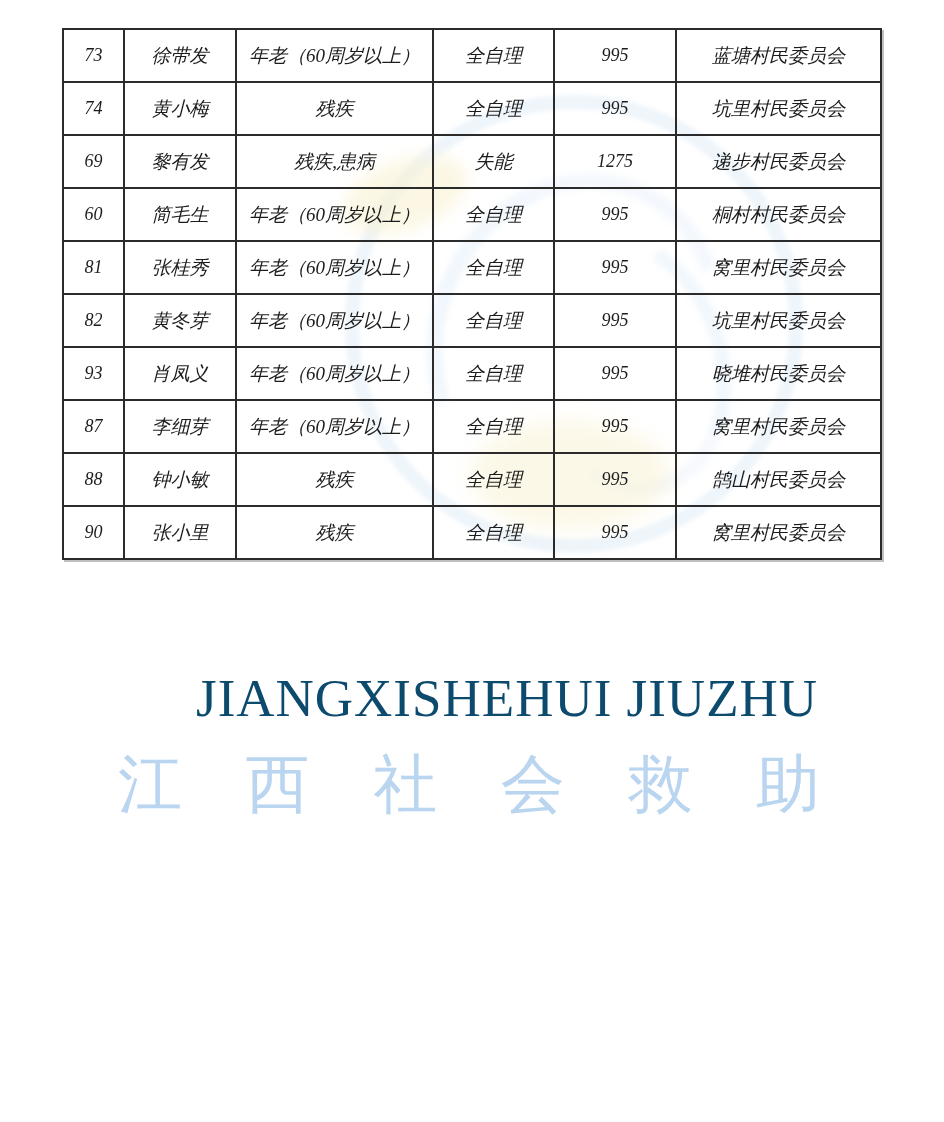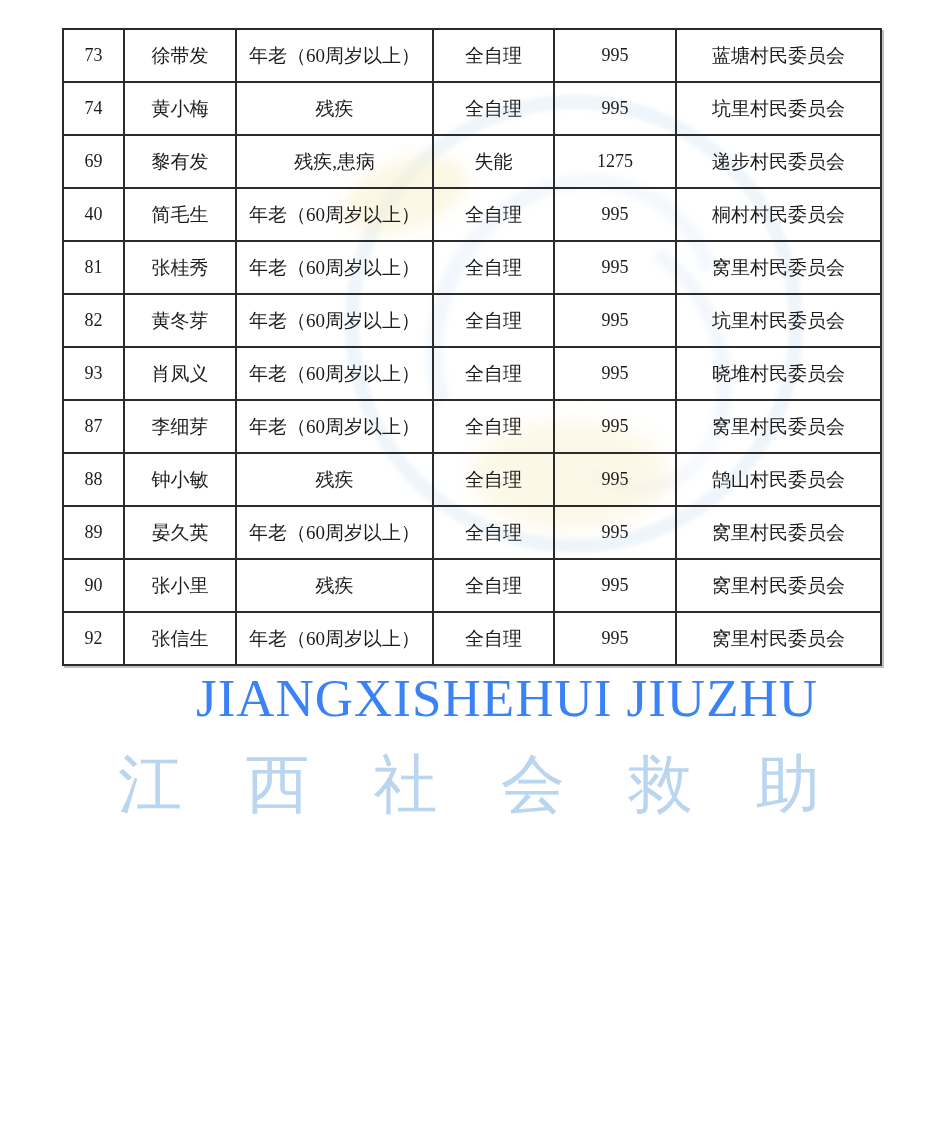--- a/index.html
+++ b/index.html
@@ -106,20 +106,21 @@
     left: 62px;
     top: 28px;
     z-index: 1;
   }
   table.roster {
     border-collapse: collapse;
     table-layout: fixed;
     width: 818px;
     background: transparent;
     box-shadow: 2px 2px 0 rgba(140, 140, 140, 0.55);
+    font-style: italic;
   }
   table.roster td {
     border: 2px solid #2b2b2b;
     height: 51px;
     text-align: center;
     vertical-align: middle;
     font-size: 19px;
     color: #1c1c1c;
     padding: 0 2px;
     overflow: hidden;
@@ -131,21 +132,21 @@
 </style>
 </head>
 <body>
 
 <div class="watermark-layer">
   <div class="wm-emblem-ring"></div>
   <div class="wm-emblem-arc1"></div>
   <div class="wm-emblem-arc2"></div>
   <div class="wm-emblem-cream1"></div>
   <div class="wm-emblem-cream2"></div>
-  <div class="wm-latin" style="color: #3b82f6;">JIANGXISHEHUI JIUZHU</div>
+  <div class="wm-latin" style="color: #0c4a6e;">JIANGXISHEHUI JIUZHU</div>
   <div class="wm-chinese" style="color: rgb(185, 213, 239);">
       <span>江</span>
       <span>西</span>
       <span>社</span>
       <span>会</span>
       <span>救</span>
       <span>助</span>
     </div>
 </div>
 
@@ -178,21 +179,21 @@
         </tr>
         <tr>
           <td class="num">69</td>
           <td>黎有发</td>
           <td>残疾,患病</td>
           <td>失能</td>
           <td class="num">1275</td>
           <td>递步村民委员会</td>
         </tr>
         <tr>
-          <td class="num">40</td>
+          <td class="num">60</td>
           <td>简毛生</td>
           <td>年老（60周岁以上）</td>
           <td>全自理</td>
           <td class="num">995</td>
           <td>桐村村民委员会</td>
         </tr>
         <tr>
           <td class="num">81</td>
           <td>张桂秀</td>
           <td>年老（60周岁以上）</td>
@@ -226,38 +227,22 @@
         </tr>
         <tr>
           <td class="num">88</td>
           <td>钟小敏</td>
           <td>残疾</td>
           <td>全自理</td>
           <td class="num">995</td>
           <td>鹄山村民委员会</td>
         </tr>
         <tr>
-          <td class="num">89</td>
-          <td>晏久英</td>
-          <td>年老（60周岁以上）</td>
-          <td>全自理</td>
-          <td class="num">995</td>
-          <td>窝里村民委员会</td>
-        </tr>
-        <tr>
           <td class="num">90</td>
           <td>张小里</td>
           <td>残疾</td>
           <td>全自理</td>
           <td class="num">995</td>
           <td>窝里村民委员会</td>
         </tr>
-        <tr>
-          <td class="num">92</td>
-          <td>张信生</td>
-          <td>年老（60周岁以上）</td>
-          <td>全自理</td>
-          <td class="num">995</td>
-          <td>窝里村民委员会</td>
-        </tr>
       </tbody>
   </table>
 </div>
 
 </body></html>

